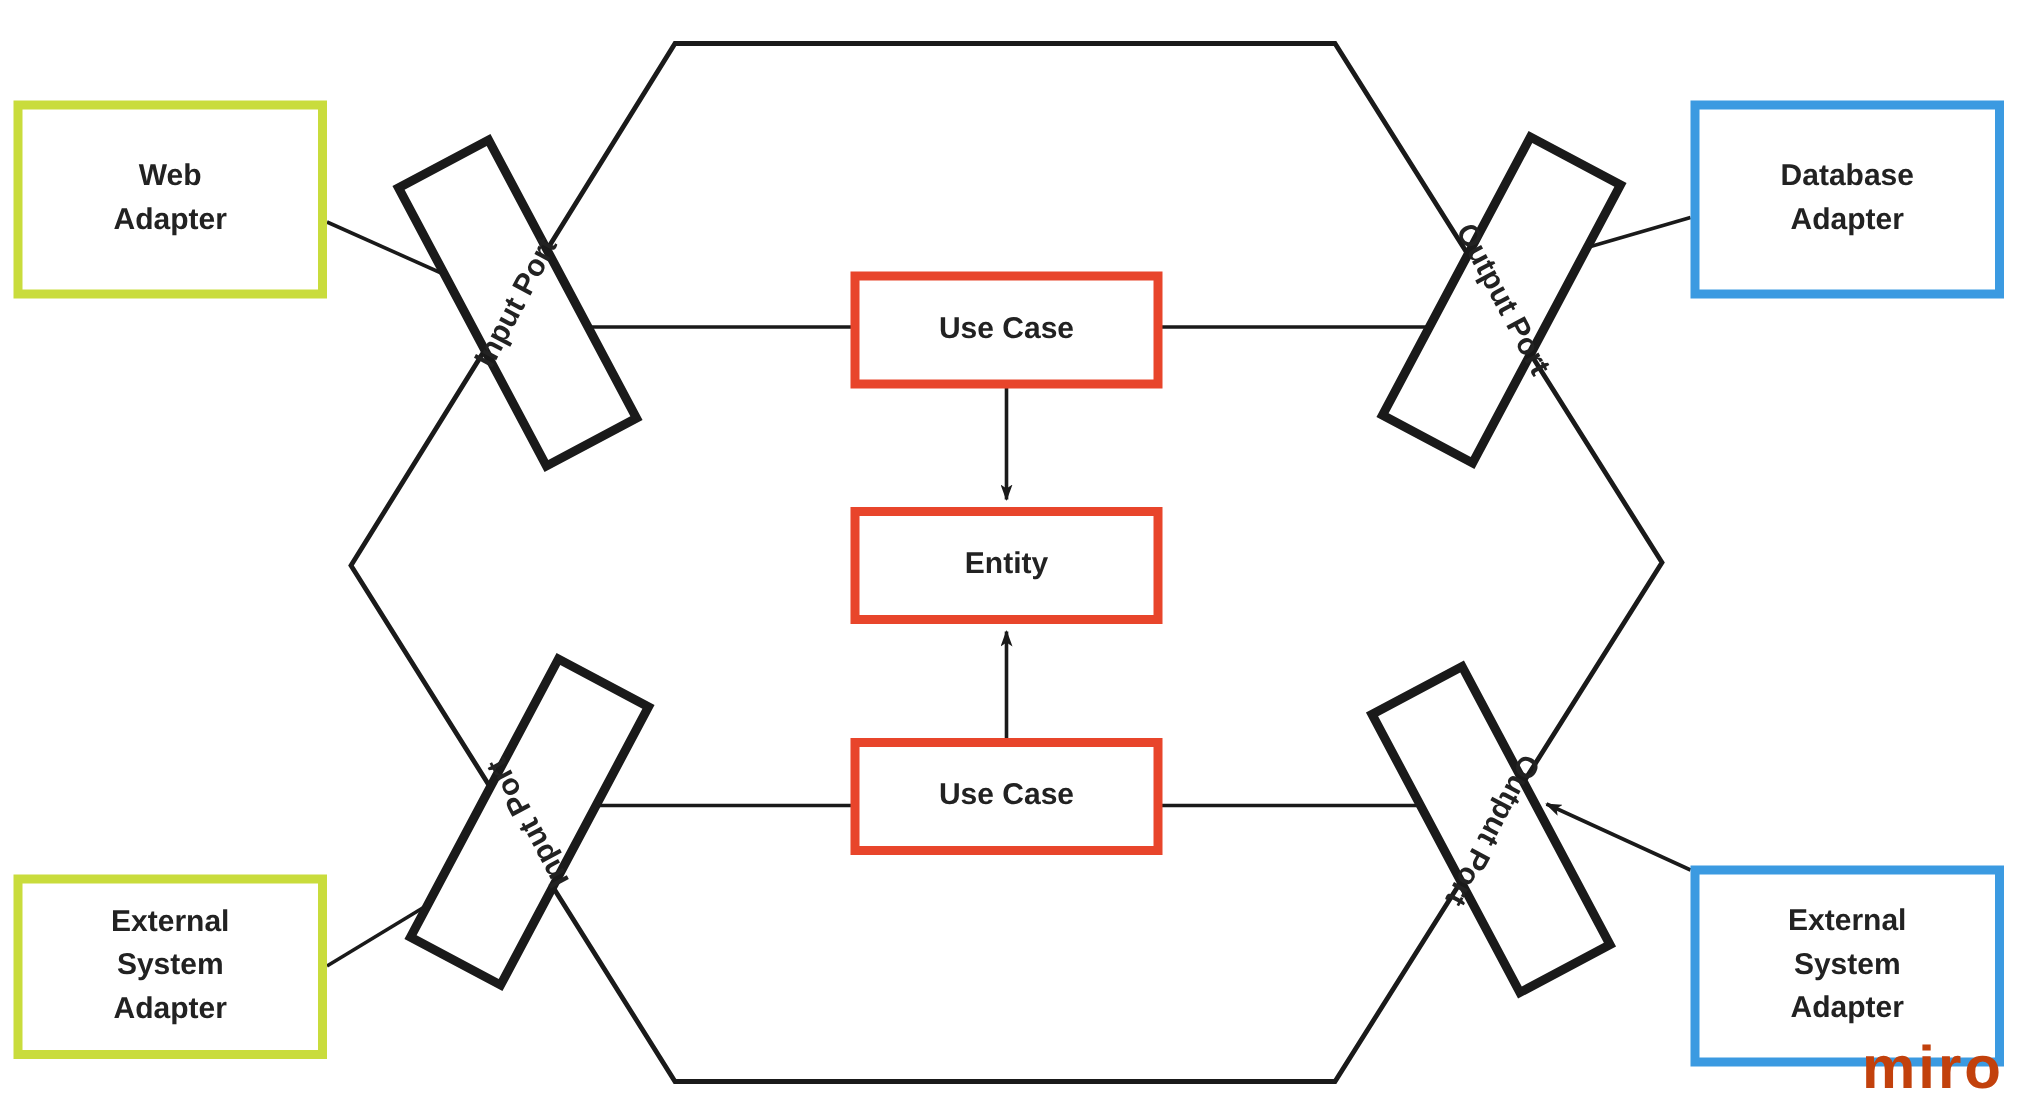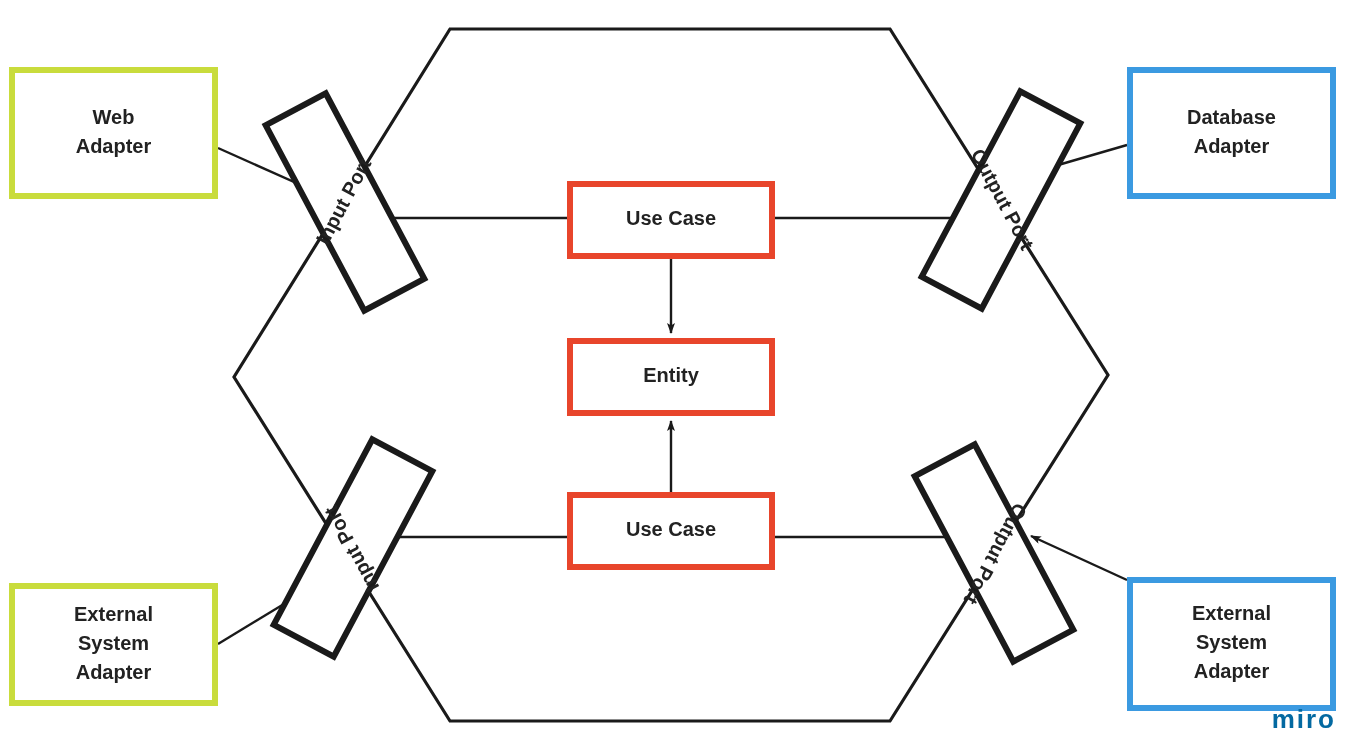--- a/index.html
+++ b/index.html
@@ -64,24 +64,24 @@
     font-size: 20px;
     fill: #222222;
     text-anchor: middle;
     dominant-baseline: middle;
   }
   .watermark {
     position: absolute;
     right: 12px;
     bottom: 6px;
     font-family: "Liberation Sans", sans-serif;
-    font-size: 26px;
+    font-size: 40px;
     font-weight: bold;
     letter-spacing: 2px;
-    color: #0369a1;
+    color: #c2410c;
     user-select: none;
   }
 </style>
 </head>
 <body>
 
 <div id="diagram-root">
 
   <svg class="canvas" viewBox="0 0 1348 741">
     <defs>

